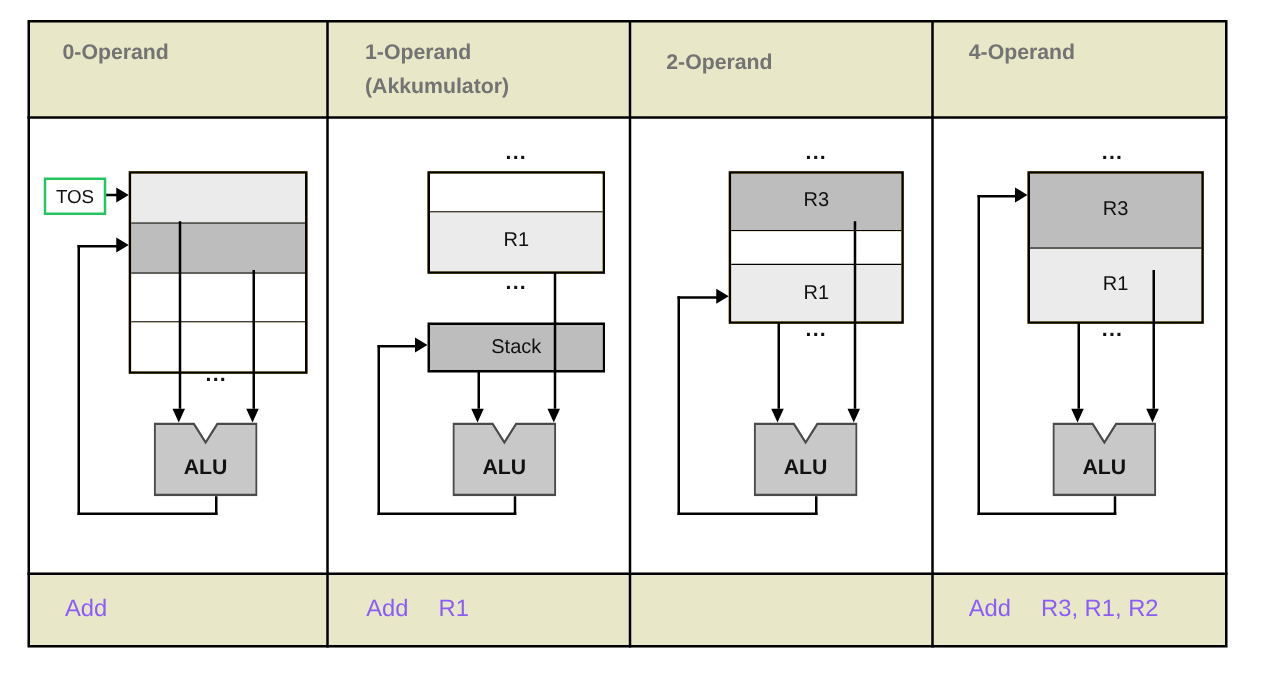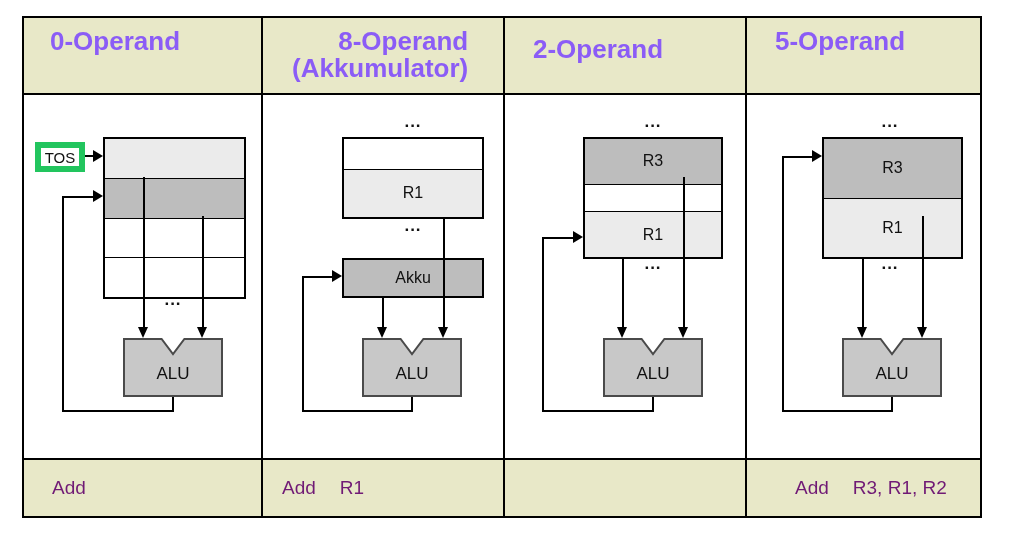--- a/index.html
+++ b/index.html
@@ -3,36 +3,36 @@
 <meta charset="utf-8">
 <style>
   html,body{margin:0;padding:0;background:#fff;}
   .canvas{
     position:relative;width:1009px;height:541px;background:#ffffff;
     font-family:"Liberation Sans", sans-serif;overflow:hidden;
   }
   .band{position:absolute;background:#e8e8c8;}
   .frame{position:absolute;border:2px solid #000;box-sizing:border-box;background:transparent;pointer-events:none;}
   .sep{position:absolute;background:#000;}
-  .col-header{position:absolute;font-weight:bold;font-size:26px;line-height:27px;color:#8b5cf6;white-space:nowrap;text-align:right;}
+  .col-header{position:absolute;font-weight:bold;font-size:17px;line-height:27px;color:#737373;white-space:nowrap;}
   .line{position:absolute;background:#000;}
   .arrow-down{position:absolute;width:0;height:0;border-left:5px solid transparent;border-right:5px solid transparent;border-top:11px solid #000;}
   .arrow-right{position:absolute;width:0;height:0;border-top:6px solid transparent;border-bottom:6px solid transparent;border-left:10px solid #000;}
   .dots{position:absolute;width:40px;text-align:center;font-weight:bold;font-size:17px;line-height:14px;letter-spacing:1px;color:#111;}
   .regblock{position:absolute;border:2px solid #000;box-sizing:border-box;background:#eab308;display:grid;}
   .regrow{border-bottom:1px solid #000;display:flex;align-items:center;justify-content:center;font-size:16px;color:#111;}
   .regrow:last-child{border-bottom:none;}
   .shade-white{background:#ffffff;}
   .shade-light{background:#ebebeb;}
   .shade-dark{background:#bdbdbd;}
-  .tos-box{position:absolute;left:35px;top:142px;width:50px;height:30px;border:6px solid #22c55e;box-sizing:border-box;background:#fff;display:flex;align-items:center;justify-content:center;font-size:15px;color:#111;}
-  .alu{position:absolute;width:100px;height:59px;}
+  .tos-box{position:absolute;left:35px;top:142px;width:50px;height:30px;border:2px solid #22c55e;box-sizing:border-box;background:#fff;display:flex;align-items:center;justify-content:center;font-size:15px;color:#111;}
+  .alu{position:absolute;width:83px;height:59px;font-weight:bold;}
   .alu svg{position:absolute;left:0;top:0;width:100%;height:100%;}
   .alu-label{position:absolute;left:0;top:0;right:0;bottom:0;display:flex;align-items:center;justify-content:center;padding-top:13px;font-size:17px;color:#111;}
-  .instr{position:absolute;top:477px;font-size:19px;color:#701a75;white-space:nowrap;}
+  .instr{position:absolute;top:477px;font-size:19px;color:#8b5cf6;white-space:nowrap;}
   .instr .mn{display:inline-block;margin-right:24px;}
 </style>
 </head>
 <body>
 
 <div class="canvas">
 
   <div class="band" style="left:22px;top:16px;width:960px;height:79px;"></div>
   <div class="band" style="left:22px;top:458px;width:960px;height:60px;"></div>
 
@@ -79,40 +79,40 @@
   <div class="line" style="left:62px;top:410px;width:112px;height:2px;"></div>
   <div class="line" style="left:62px;top:196px;width:2px;height:216px;"></div>
   <div class="line" style="left:62px;top:196px;width:32px;height:2px;"></div>
   <div class="arrow-right" style="left:93px;top:190px;"></div>
 
   <div class="instr" style="left:52px;">
     <span class="mn">Add</span><span></span>
   </div>
 
   <div class="col-header" style="left:292px;top:28px;">
-    <div>8-Operand</div>
+    <div>1-Operand</div>
     <div>(Akkumulator)</div>
   </div>
 
   <div class="dots" style="left:393px;top:115px;">...</div>
 
   <div class="regblock" style="left:342px;top:137px;width:142px;height:82px;">
     <div class="regrow shade-white">
         <span></span>
       </div>
     <div class="regrow shade-light">
         <span>R1</span>
       </div>
   </div>
 
   <div class="dots" style="left:393px;top:219px;">...</div>
 
   <div class="regblock" style="left:342px;top:258px;width:142px;height:40px;">
     <div class="regrow shade-dark">
-        <span>Akku</span>
+        <span>Stack</span>
       </div>
   </div>
 
   <div class="line" style="left:443px;top:218px;width:2px;height:109px;"></div>
   <div class="arrow-down" style="left:438px;top:327px;"></div>
   <div class="line" style="left:382px;top:297px;width:2px;height:30px;"></div>
   <div class="arrow-down" style="left:377px;top:327px;"></div>
 
   <div class="alu" style="left:362px;top:338px;">
     <svg viewBox="0 0 101 59" preserveAspectRatio="none">
@@ -120,21 +120,21 @@
     </svg>
     <div class="alu-label">ALU</div>
   </div>
 
   <div class="line" style="left:411px;top:397px;width:2px;height:15px;"></div>
   <div class="line" style="left:302px;top:410px;width:111px;height:2px;"></div>
   <div class="line" style="left:302px;top:276px;width:2px;height:136px;"></div>
   <div class="line" style="left:302px;top:276px;width:32px;height:2px;"></div>
   <div class="arrow-right" style="left:332px;top:270px;"></div>
 
-  <div class="instr" style="left:282px;">
+  <div class="instr" style="left:293px;">
     <span class="mn">Add</span><span>R1</span>
   </div>
 
   <div class="col-header" style="left:533px;top:36px;">
     <div>2-Operand</div>
     <div></div>
   </div>
 
   <div class="dots" style="left:633px;top:115px;">...</div>
 
@@ -165,21 +165,21 @@
   </div>
 
   <div class="line" style="left:652px;top:397px;width:2px;height:15px;"></div>
   <div class="line" style="left:542px;top:410px;width:112px;height:2px;"></div>
   <div class="line" style="left:542px;top:237px;width:2px;height:175px;"></div>
   <div class="line" style="left:542px;top:237px;width:32px;height:2px;"></div>
   <div class="arrow-right" style="left:573px;top:231px;"></div>
 
 
   <div class="col-header" style="left:775px;top:28px;">
-    <div>5-Operand</div>
+    <div>4-Operand</div>
     <div></div>
   </div>
 
   <div class="dots" style="left:870px;top:115px;">...</div>
 
   <div class="regblock" style="left:822px;top:137px;width:141px;height:122px;">
     <div class="regrow shade-dark">
         <span>R3</span>
       </div>
     <div class="regrow shade-light">
@@ -200,21 +200,21 @@
     </svg>
     <div class="alu-label">ALU</div>
   </div>
 
   <div class="line" style="left:891px;top:397px;width:2px;height:15px;"></div>
   <div class="line" style="left:782px;top:410px;width:111px;height:2px;"></div>
   <div class="line" style="left:782px;top:156px;width:2px;height:256px;"></div>
   <div class="line" style="left:782px;top:156px;width:32px;height:2px;"></div>
   <div class="arrow-right" style="left:812px;top:150px;"></div>
 
-  <div class="instr" style="left:775px;margin-left:20px;">
+  <div class="instr" style="left:775px;">
     <span class="mn">Add</span><span>R3, R1, R2</span>
   </div>
 
   <div class="sep" style="left:261px;top:16px;width:2px;height:502px;"></div>
   <div class="sep" style="left:503px;top:16px;width:2px;height:502px;"></div>
   <div class="sep" style="left:745px;top:16px;width:2px;height:502px;"></div>
   <div class="sep" style="left:22px;top:93px;width:960px;height:2px;"></div>
   <div class="sep" style="left:22px;top:458px;width:960px;height:2px;"></div>
   <div class="frame" style="left:22px;top:16px;width:960px;height:502px;"></div>
 

